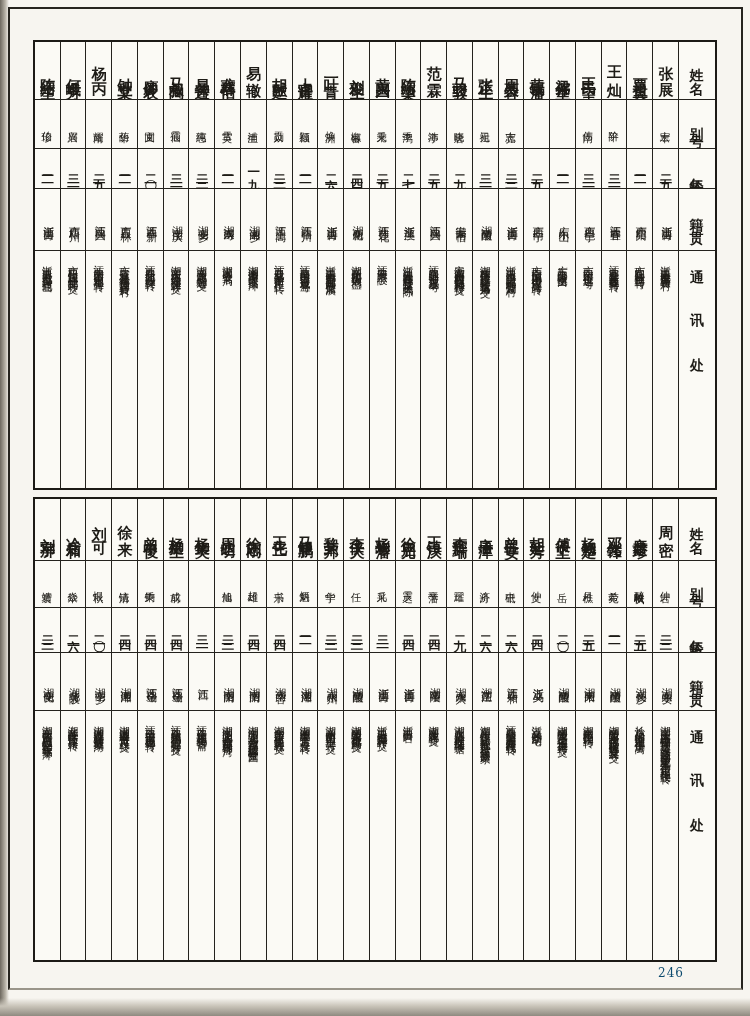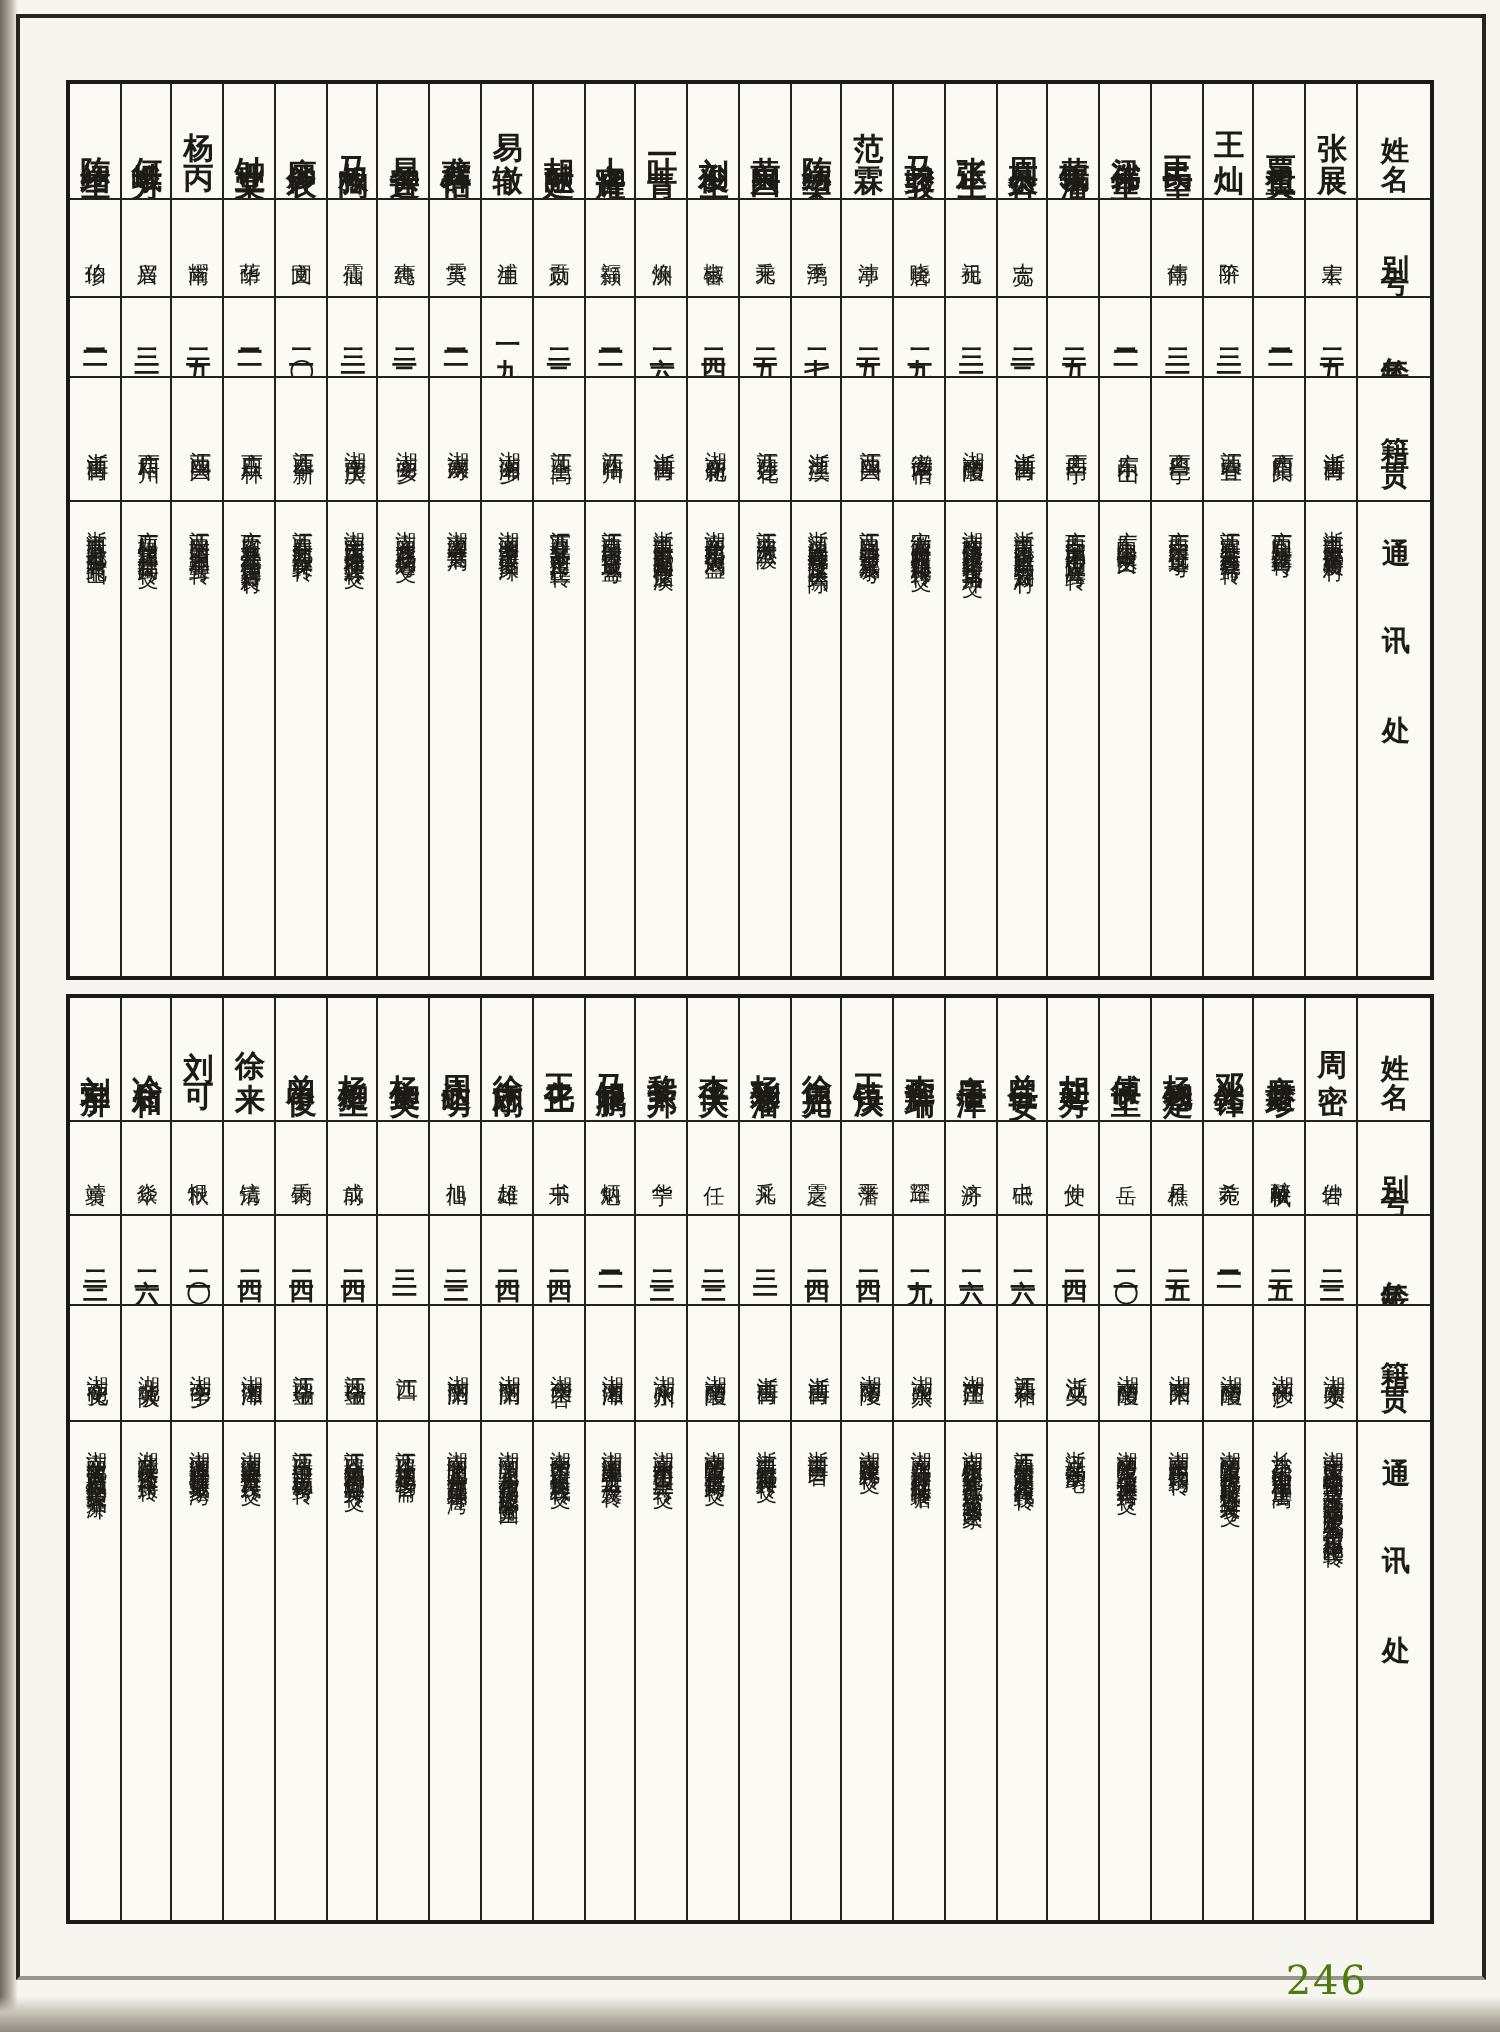--- a/index.html
+++ b/index.html
@@ -62,21 +62,21 @@
   .c-native .vtext{font-size:11px;letter-spacing:1.5px;}
   .c-addr .vtext{font-size:10.5px;letter-spacing:1.5px;line-height:13px;}
   .header-cell .vtext{font-size:14px;font-weight:700;}
   .h-name .vtext{letter-spacing:1.0em;}
   .h-alias .vtext{letter-spacing:0.55em;}
   .h-age .vtext{letter-spacing:0.1em;}
   .h-native .vtext{letter-spacing:0.9em;}
   .h-addr .vtext{letter-spacing:3.2em;}
   .page-number{
     position:absolute;right:66px;top:966px;
-    font-size:20px;color:#4d7c0f;letter-spacing:1px;margin-top:12px;
+    font-size:12px;color:#0c4a6e;letter-spacing:1px;
   }
 </style>
 </head>
 <body>
 
 <div class="scan-edge-left"></div>
 <div class="scan-edge-bottom"></div>
 <div class="scan-frame"></div>
 
 <div class="dir-table t-top" id="table-0">

